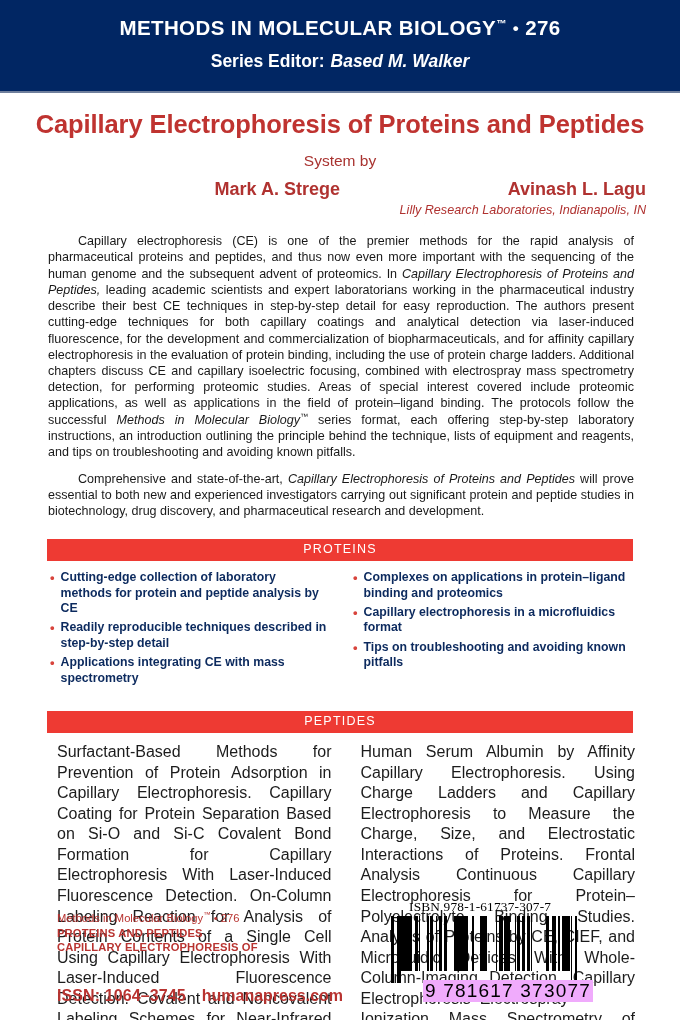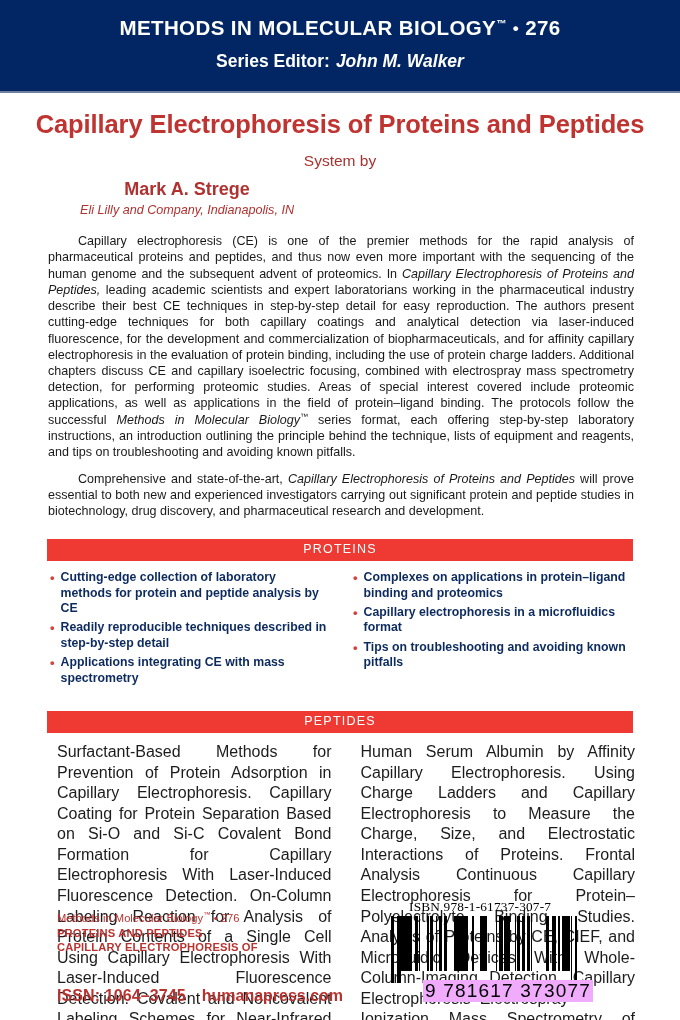--- a/index.html
+++ b/index.html
@@ -72,21 +72,21 @@
     font-weight: normal;
   }
   .editors-row {
     display: flex;
     justify-content: center;
     margin-top: 9px;
     padding: 0 34px;
   }
   .editor-col {
     flex: 1 1 50%;
-    text-align: center;
+    text-align: right;
   }
   .editor-name {
     color: #b03230;
     font-size: 18px;
     font-weight: bold;
     line-height: 1.15;
   }
   .editor-affil {
     color: #b03230;
     font-size: 12.6px;
@@ -255,33 +255,34 @@
 </head>
 <body>
 
 <div class="header">
   <div class="series-line">
     <span>METHODS IN MOLECULAR BIOLOGY</span><span class="tm">™</span>
     <span class="bullet-dot">•</span>
     <span>276</span>
   </div>
   <div class="series-editor">
-    <span>Series Editor:</span><span class="ed-name">John M. Walker</span>
+    <span>Series Editor:</span><span class="ed-name">Based M. Walker</span>
   </div>
 </div>
 
 <div class="title-block">
   <div class="book-title">Capillary Electrophoresis of Proteins and Peptides</div>
   <div class="edited-by">System by</div>
   <div class="editors-row">
     <div class="editor-col">
       <div class="editor-name">Mark A. Strege</div>
-      <div class="editor-affil">Eli Lilly and Company, Indianapolis, IN</div>
     </div>
     <div class="editor-col">
+      <div class="editor-name">Avinash L. Lagu</div>
+      <div class="editor-affil">Lilly Research Laboratories, Indianapolis, IN</div>
     </div>
   </div>
 </div>
 
 <div class="description">
   <p><span>Capillary electrophoresis (CE) is one of the premier methods for the rapid analysis of pharmaceutical proteins and peptides, and thus now even more important with the sequencing of the human genome and the subsequent advent of proteomics. In </span><i>Capillary Electrophoresis of Proteins and Peptides,</i><span> leading academic scientists and expert laboratorians working in the pharmaceutical industry describe their best CE techniques in step-by-step detail for easy reproduction. The authors present cutting-edge techniques for both capillary coatings and analytical detection via laser-induced fluorescence, for the development and commercialization of biopharmaceuticals, and for affinity capillary electrophoresis in the evaluation of protein binding, including the use of protein charge ladders. Additional chapters discuss CE and capillary isoelectric focusing, combined with electrospray mass spectrometry detection, for performing proteomic studies. Areas of special interest covered include proteomic applications, as well as applications in the field of protein–ligand binding. The protocols follow the successful </span><i>Methods in Molecular Biology</i><span class="tm">™</span><span> series format, each offering step-by-step laboratory instructions, an introduction outlining the principle behind the technique, lists of equipment and reagents, and tips on troubleshooting and avoiding known pitfalls.</span></p>
   <p><span>Comprehensive and state-of-the-art, </span><i>Capillary Electrophoresis of Proteins and Peptides</i><span> will prove essential to both new and experienced investigators carrying out significant protein and peptide studies in biotechnology, drug discovery, and pharmaceutical research and development.</span></p>
 </div>
 
 <div class="banner banner-features">

